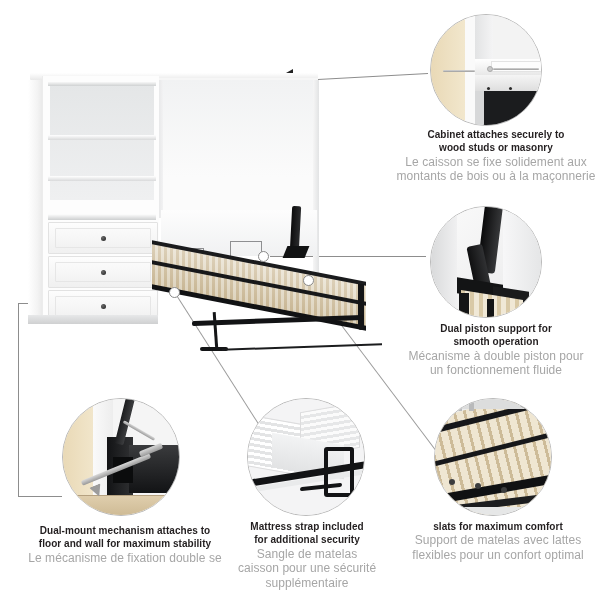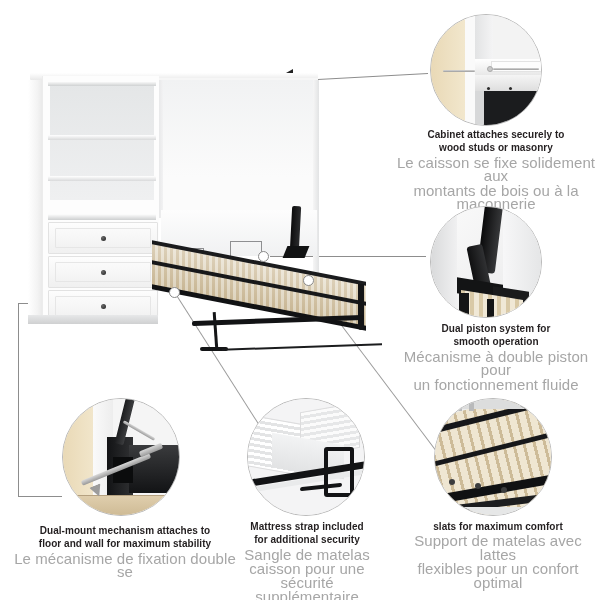--- a/index.html
+++ b/index.html
@@ -47,21 +47,21 @@
   }
   .circle .inner{position:absolute;inset:0;overflow:hidden;}
 
   
   .caption{position:absolute;text-align:center;}
   .cap-en{
     font-size:10px;line-height:13.4px;font-weight:bold;color:#231f20;
     letter-spacing:.005em;
   }
   .cap-fr{
-    font-size:15px;line-height:13.4px;font-weight:normal;color:#a6a6a6;
+    font-size:12px;line-height:13.4px;font-weight:normal;color:#a6a6a6;
     letter-spacing:.005em;margin-top:1px;text-align:center;
   }
 
   
   #product{position:absolute;left:28px;top:62px;width:360px;height:275px;z-index:4;}
 
   
   .cab-side{position:absolute;left:0;top:18px;width:16px;height:235px;
     background:linear-gradient(90deg,#ffffff 0%,#f3f3f3 60%,#e6e6e6 100%);}
   .cab-body{position:absolute;left:14px;top:14px;width:116px;height:240px;
@@ -269,21 +269,21 @@
       <div class="abs" style="left:26px;top:74px;width:46px;height:16px;background:#131415;transform:skewY(9deg);"></div>
       <div class="abs" style="left:62px;top:82px;width:36px;height:14px;background:#1a1b1c;transform:skewY(9deg);"></div>
 
       <div class="abs slatband" style="left:30px;top:88px;width:62px;height:24px;transform:skewY(9deg);"></div>
       <div class="abs" style="left:28px;top:86px;width:10px;height:26px;background:#141516;"></div>
       <div class="abs" style="left:56px;top:92px;width:7px;height:22px;background:#141516;"></div>
     </div>
   </div>
 
   <div class="caption" style="left:398px;top:322px;width:196px;">
-    <div class="cap-en">Dual piston system for</div>
+    <div class="cap-en">Dual piston support for</div>
     <div class="cap-en">smooth operation</div>
     <div class="cap-fr">Mécanisme à double piston pour</div>
     <div class="cap-fr">un fonctionnement fluide</div>
   </div>
 
   <div class="circle" style="left:62px;top:398px;width:118px;height:118px;">
     <div class="inner">
       <div class="abs wood" style="left:0;top:0;width:34px;height:118px;"></div>
       <div class="abs" style="left:30px;top:0;width:20px;height:100px;background:linear-gradient(90deg,#fafafa,#ededed);"></div>
       <div class="abs" style="left:50px;top:0;width:68px;height:118px;background:#f5f5f5;"></div>

